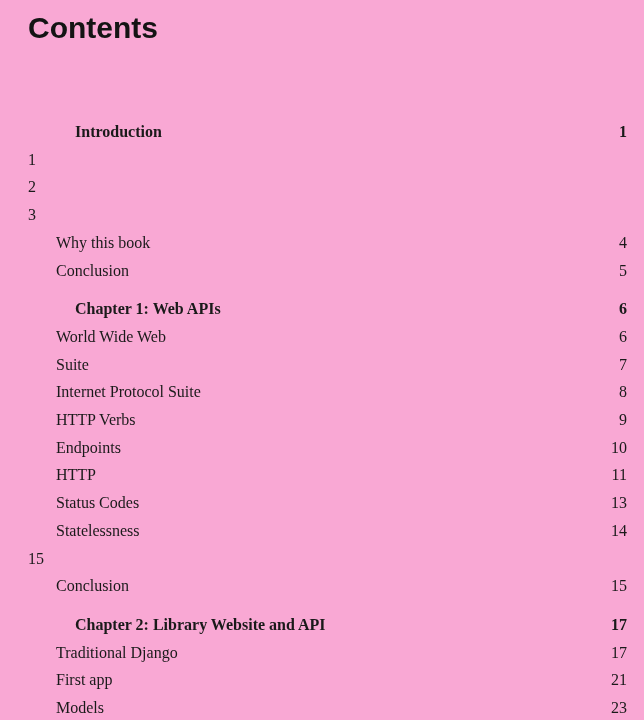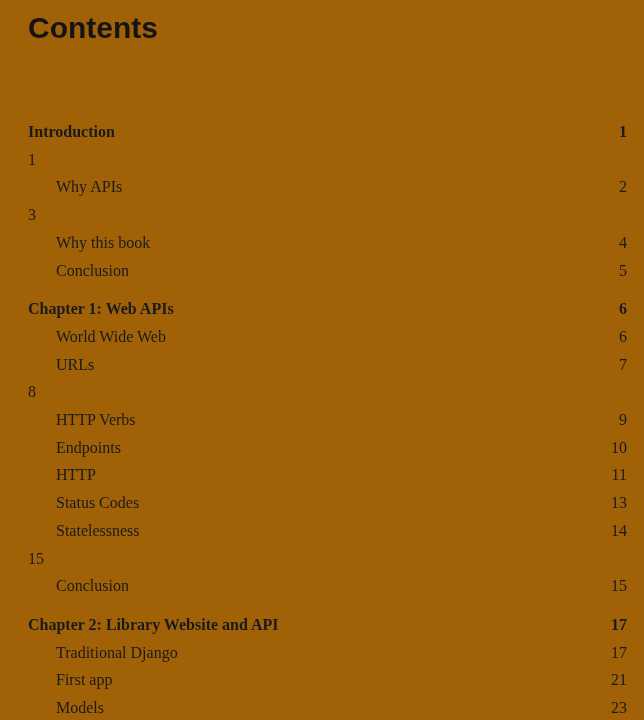--- a/index.html
+++ b/index.html
@@ -6,21 +6,21 @@
     margin: 0;
     padding: 0;
     background: #ffffff;
   }
   .page {
     position: relative;
     width: 644px;
     height: 720px;
     box-sizing: border-box;
     padding: 8px 17px 0 28px;
-    background: #a16207;
+    background: #f9a8d4;
     color: #1a1a1a;
     font-family: "Liberation Serif", serif;
     overflow: hidden;
   }
   .page-title {
     font-family: "Liberation Sans", sans-serif;
     font-size: 30px;
     font-weight: 700;
     line-height: 40px;
     margin: 0 0 70px 0;
@@ -32,20 +32,21 @@
   .toc-row {
     display: flex;
     justify-content: space-between;
     align-items: baseline;
     font-size: 16px;
     line-height: 27.7px;
     cursor: pointer;
   }
   .toc-row.chapter {
     font-weight: 700;
+    margin-left: 47px;
   }
   .toc-row.chapter + .toc-row,
   .toc-row.section + .toc-row.chapter {
     
   }
   .toc-row.chapter:not(:first-child) {
     margin-top: 11px;
     align-items: center;
   }
   .toc-row.section .toc-label {
@@ -66,21 +67,20 @@
   <h1 class="page-title">Contents</h1>
   <div class="toc" id="toc">
       <div class="toc-row chapter">
     <span class="toc-label">Introduction</span>
     <span class="toc-page">1</span>
   </div>
       <div class="toc-row section">
     <span class="toc-page">1</span>
   </div>
       <div class="toc-row section">
-    <span class="toc-label">Why APIs</span>
     <span class="toc-page">2</span>
   </div>
       <div class="toc-row section">
     <span class="toc-page">3</span>
   </div>
       <div class="toc-row section">
     <span class="toc-label">Why this book</span>
     <span class="toc-page">4</span>
   </div>
       <div class="toc-row section">
@@ -89,24 +89,25 @@
   </div>
       <div class="toc-row chapter">
     <span class="toc-label">Chapter 1: Web APIs</span>
     <span class="toc-page">6</span>
   </div>
       <div class="toc-row section">
     <span class="toc-label">World Wide Web</span>
     <span class="toc-page">6</span>
   </div>
       <div class="toc-row section">
-    <span class="toc-label">URLs</span>
+    <span class="toc-label">Suite</span>
     <span class="toc-page">7</span>
   </div>
       <div class="toc-row section">
+    <span class="toc-label">Internet Protocol Suite</span>
     <span class="toc-page">8</span>
   </div>
       <div class="toc-row section">
     <span class="toc-label">HTTP Verbs</span>
     <span class="toc-page">9</span>
   </div>
       <div class="toc-row section">
     <span class="toc-label">Endpoints</span>
     <span class="toc-page">10</span>
   </div>

